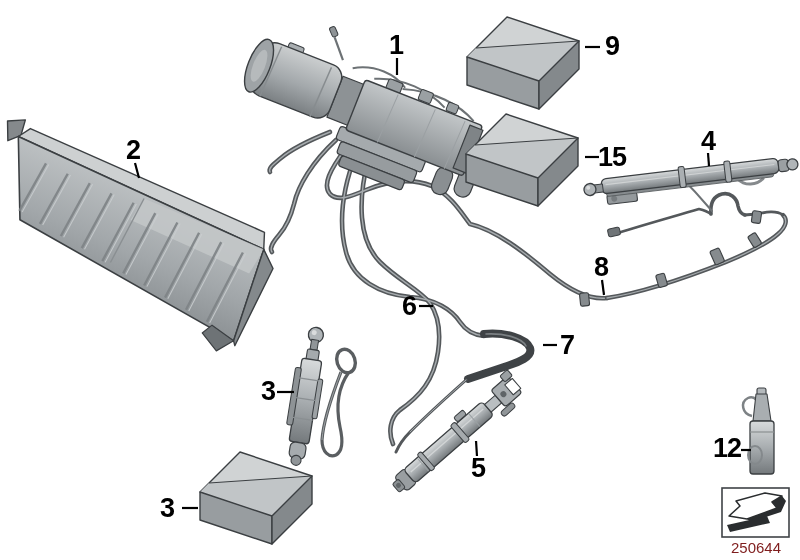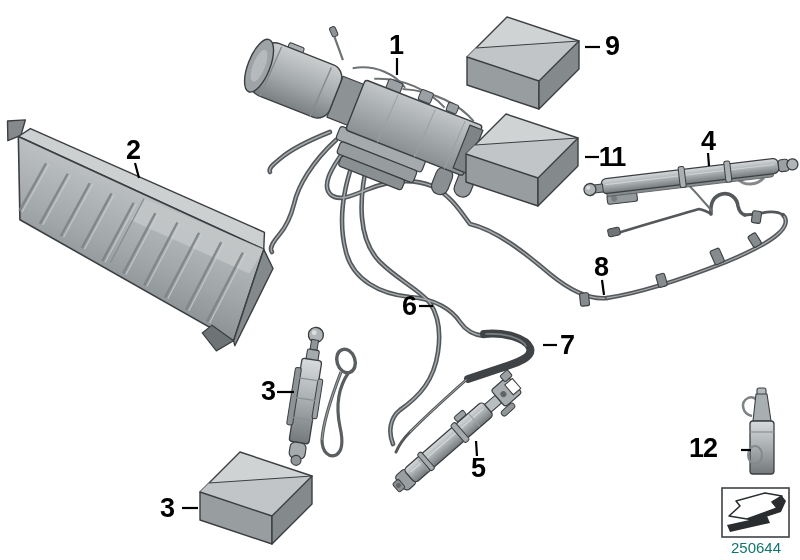--- a/index.html
+++ b/index.html
@@ -3,21 +3,21 @@
 <meta charset="utf-8">
 <style>
   html,body{margin:0;padding:0;background:#ffffff;}
   #stage{position:relative;width:800px;height:560px;background:#ffffff;overflow:hidden;
          font-family:"Liberation Sans",sans-serif;}
   #artwork{position:absolute;left:0;top:0;}
   .callout{position:absolute;transform:translate(-50%,-50%);
            font:700 27px/1 "Liberation Sans",sans-serif;color:#000;letter-spacing:-1px;
            cursor:pointer;user-select:none;}
   .refnum{position:absolute;left:716px;top:540px;width:80px;text-align:center;
-          font:400 15px/1.1 "Liberation Sans",sans-serif;color:#0f766e;}
+          font:400 15px/1.1 "Liberation Sans",sans-serif;color:#7f1d1d;}
 </style>
 </head>
 <body>
 
 <div id="stage">
 <svg id="artwork" width="800" height="560" viewBox="0 0 800 560" xmlns="http://www.w3.org/2000/svg">
   <defs>
     <linearGradient id="gMotor" x1="0" y1="0" x2="0" y2="1">
       <stop offset="0" stop-color="#cbcecf"></stop>
           <stop offset="0.55" stop-color="#a3a8ab"></stop>
@@ -246,17 +246,17 @@
 <div class="callout" style="left:396px;top:45px">1</div>
 <div class="callout" style="left:133px;top:150px">2</div>
 <div class="callout" style="left:268px;top:391px">3</div>
 <div class="callout" style="left:708px;top:141px">4</div>
 <div class="callout" style="left:478px;top:468px">5</div>
 <div class="callout" style="left:409px;top:306px">6</div>
 <div class="callout" style="left:567px;top:345px">7</div>
 <div class="callout" style="left:601px;top:267px">8</div>
 <div class="callout" style="left:612px;top:46px">9</div>
 <div class="callout" style="left:167px;top:508px">3</div>
-<div class="callout" style="left:612px;top:157px">11</div>
-<div class="callout" style="left:703px;top:448px">12</div>
+<div class="callout" style="left:612px;top:157px">15</div>
+<div class="callout" style="left:727px;top:448px">12</div>
 
 <div class="refnum">250644</div>
 </div>
 
 </body></html>

